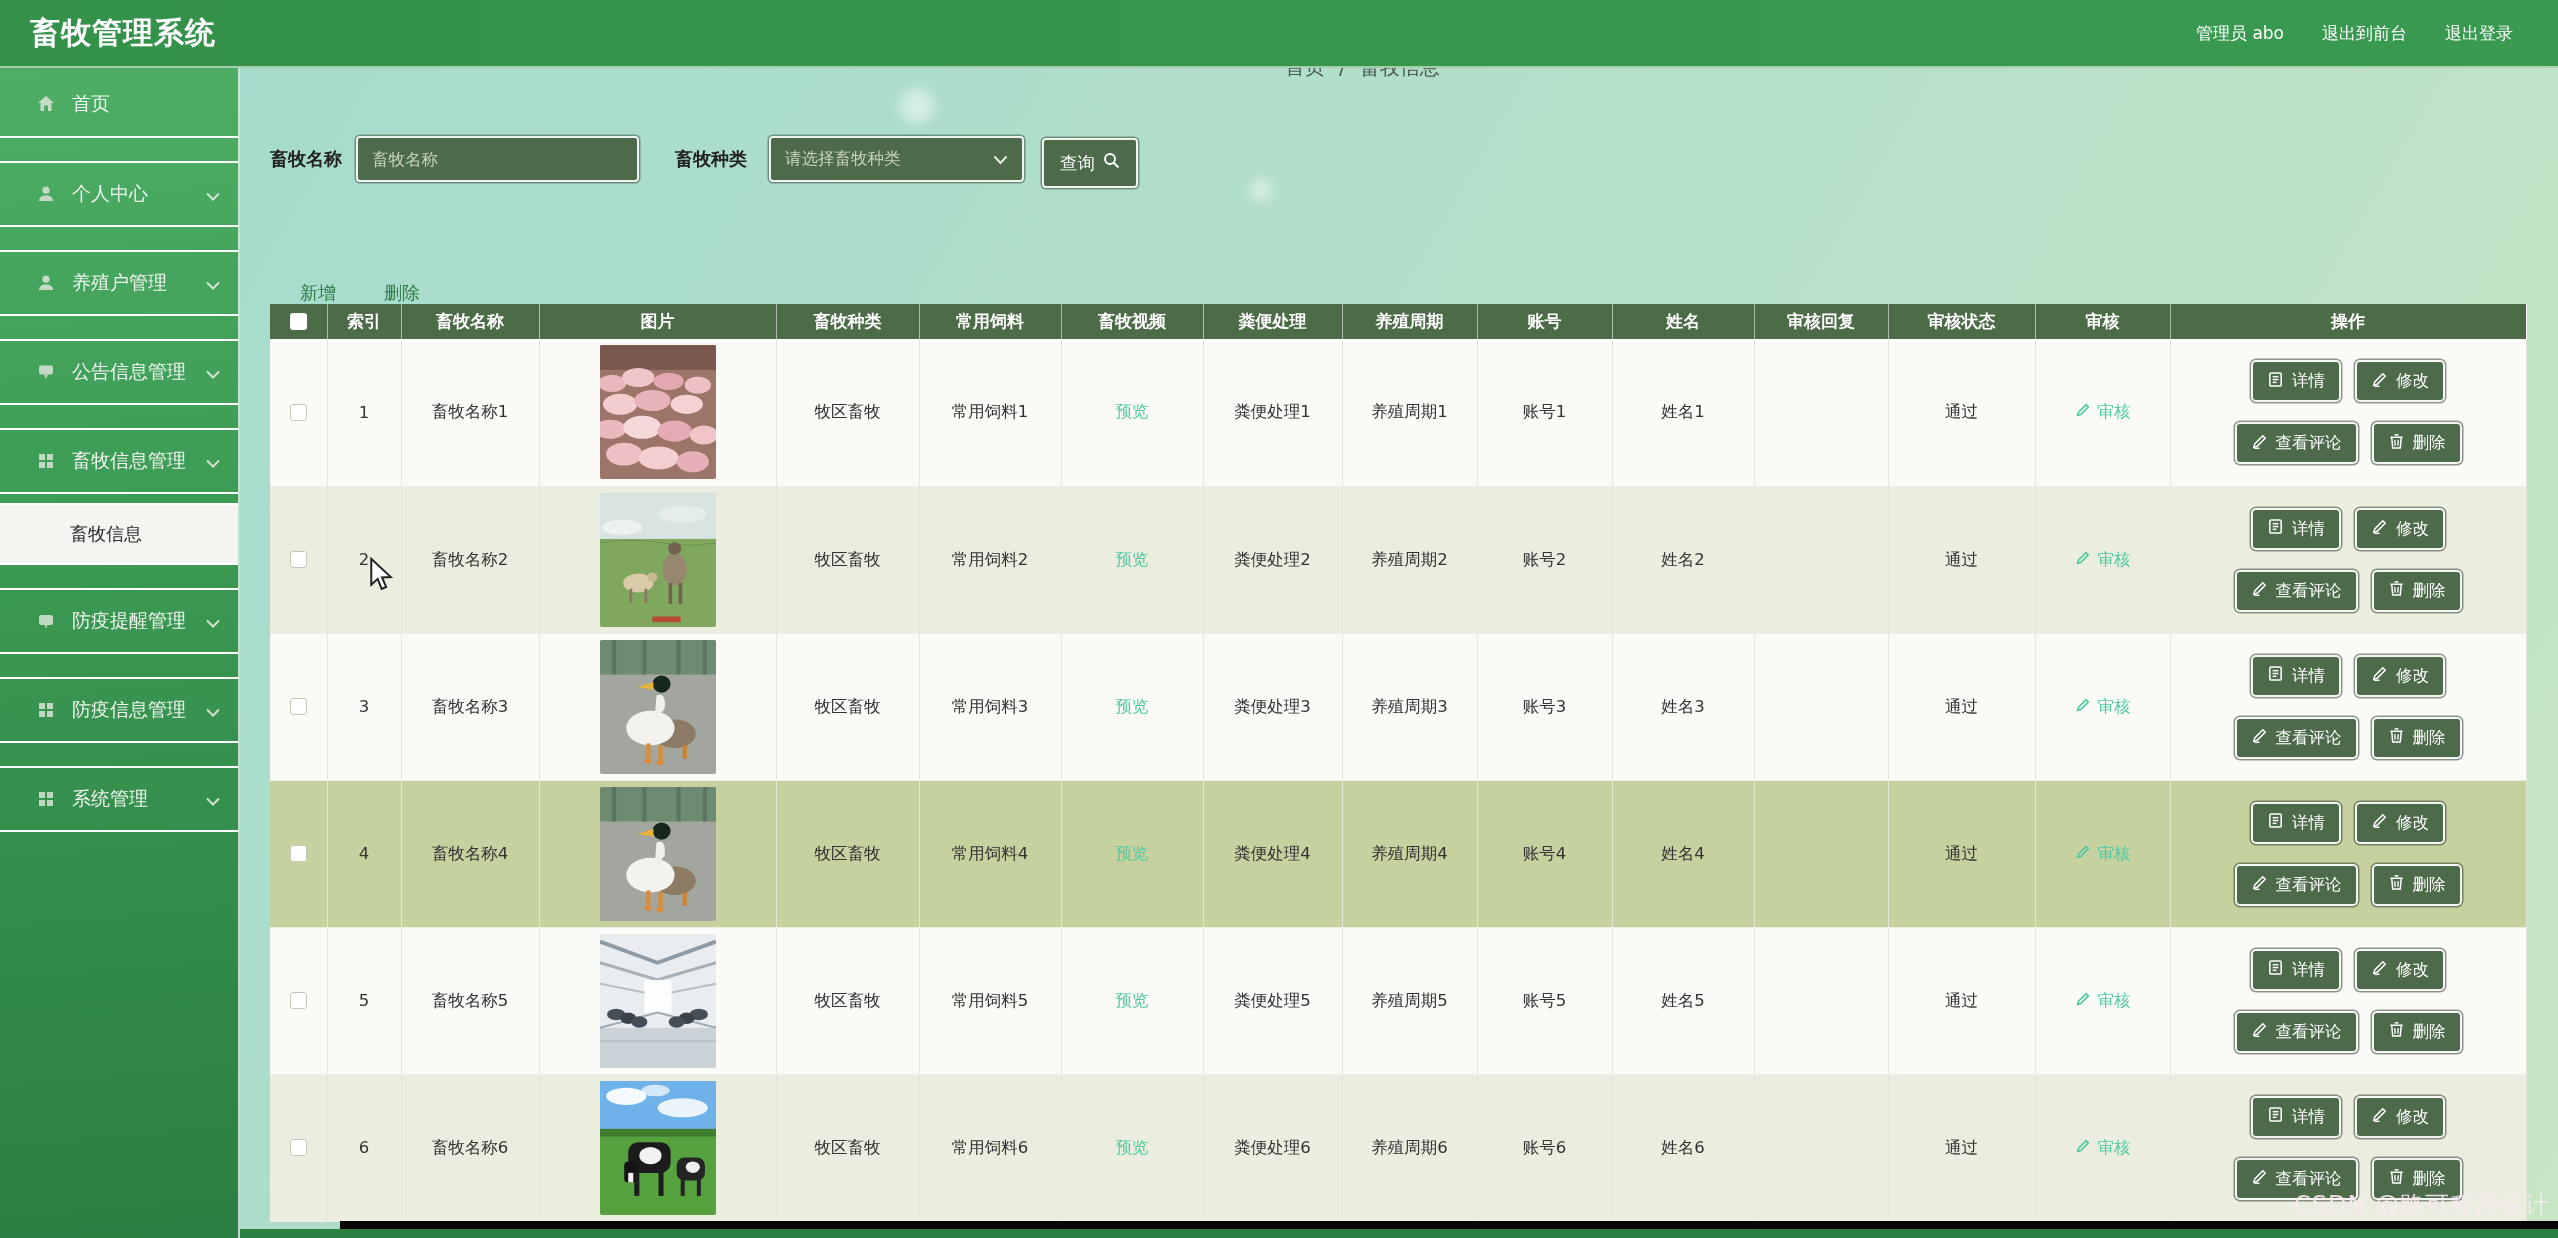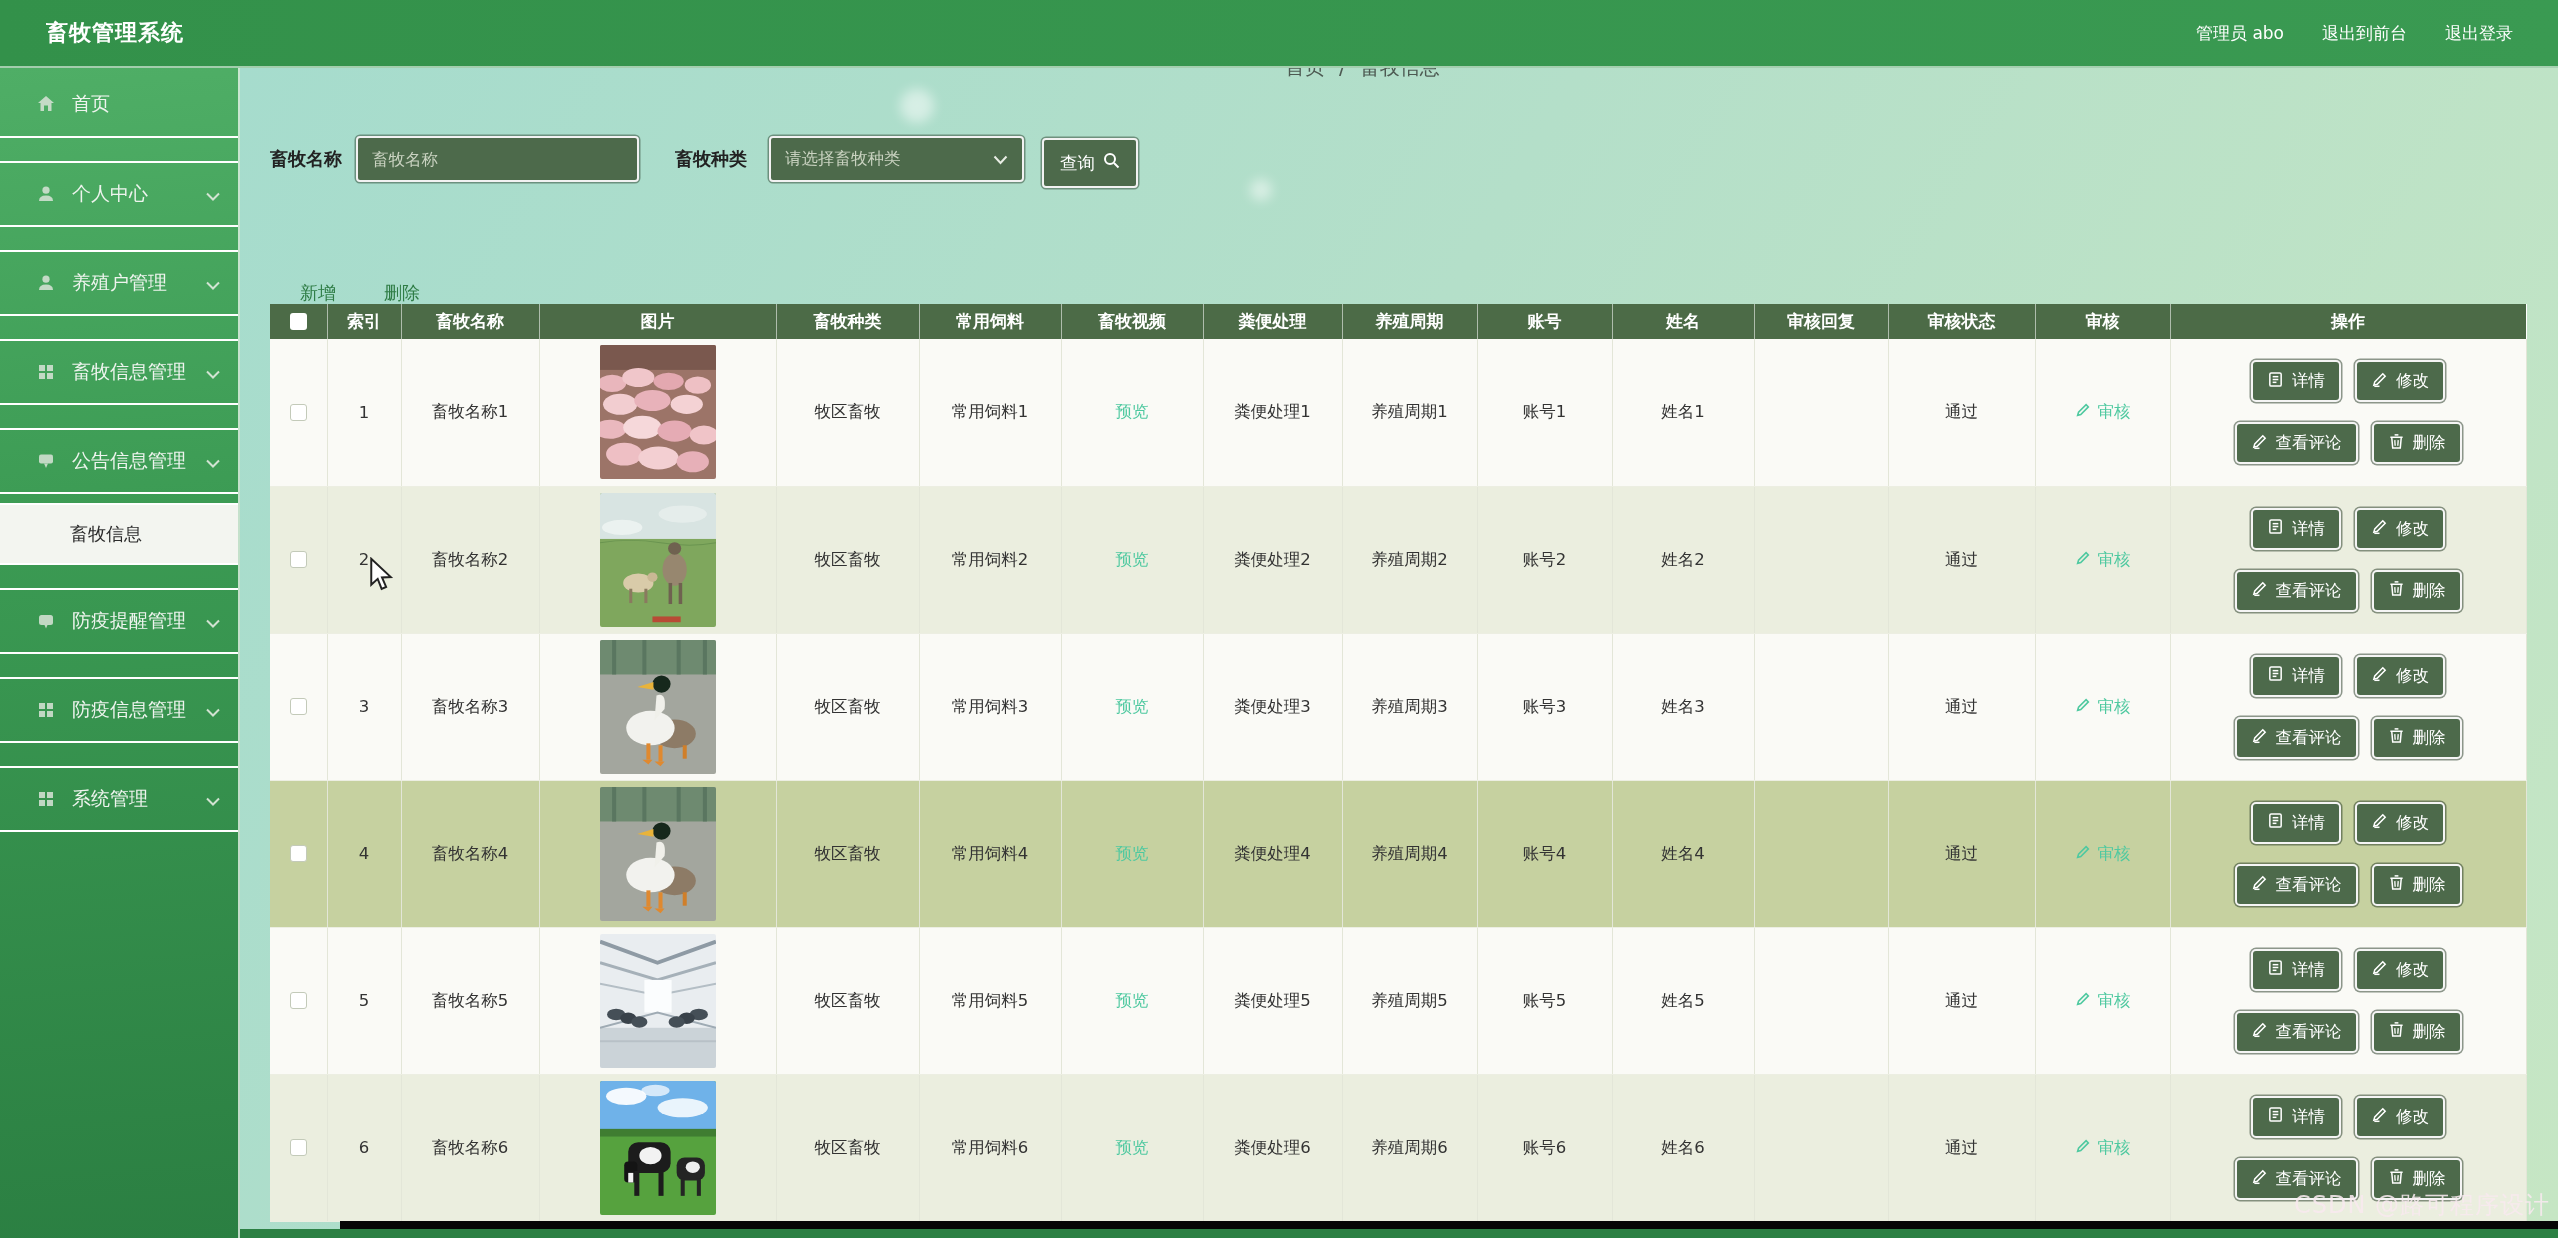--- a/index.html
+++ b/index.html
@@ -4,21 +4,21 @@
 <style>
   * { margin:0; padding:0; box-sizing:border-box; }
   html,body { width:2558px; height:1238px; overflow:hidden;
     font-family:"DejaVu Sans","Liberation Sans",sans-serif; }
   .screen { position:relative; width:2558px; height:1238px; background:#2c8044; overflow:hidden; }
 
   
   .app-header { position:absolute; left:0; top:0; width:2558px; height:68px;
     background:linear-gradient(90deg,#33914a,#3a9a52); z-index:5;
     display:flex; align-items:center; border-bottom:2px solid rgba(255,255,255,.55); }
-  .app-title { color:#fff; font-size:22px; font-weight:bold; margin-left:46px; letter-spacing:1px; }
+  .app-title { color:#fff; font-size:30px; font-weight:bold; margin-left:30px; letter-spacing:1px; }
   .header-right { margin-left:auto; margin-right:45px; display:flex; gap:38px; align-items:center;justify-content:flex-end; }
   .header-right span,.header-right a { color:#fff; font-size:17px; text-decoration:none; cursor:pointer; }
 
   
   .breadcrumb { position:absolute; left:1285px; top:44px; z-index:1; font-size:20px;
     color:#4d5a52; display:flex; gap:14px; line-height:46px; }
 
   
   .sidebar { position:absolute; left:0; top:68px; width:240px; height:1170px;
     background:linear-gradient(175deg,#4fae66 0%,#3b9a53 40%,#2b7f42 100%);
@@ -121,36 +121,36 @@
             <circle cx="10" cy="6.2" r="3.6" fill="#d9e4d8"></circle>
             <path d="M3,17 Q3,11.5 10,11.5 Q17,11.5 17,17 Z" fill="#d9e4d8"></path>
           </svg></span>
       <span>养殖户管理</span>
         <span class="chev"><svg width="14" height="9" viewBox="0 0 14 9">
             <path d="M1,1.5 L7,7.5 L13,1.5" fill="none" stroke="#e2ebe0" stroke-width="2"></path>
           </svg></span>
       </div>
       <div class="side-item">
         <span class="mi"><svg width="20" height="20" viewBox="0 0 20 20">
+            <rect x="3" y="3.5" width="14" height="9" rx="2" fill="#d9e4d8"></rect>
+            <path d="M8,12.5 L10,17 L12,12.5 Z" fill="#d9e4d8"></path>
+          </svg></span>
+      <span>公告信息管理</span>
+        <span class="chev"><svg width="14" height="9" viewBox="0 0 14 9">
+            <path d="M1,1.5 L7,7.5 L13,1.5" fill="none" stroke="#e2ebe0" stroke-width="2"></path>
+          </svg></span>
+      </div>
+      <div class="side-item">
+        <span class="mi"><svg width="20" height="20" viewBox="0 0 20 20">
             <rect x="3" y="3" width="6" height="6" fill="#d9e4d8"></rect>
             <rect x="11" y="3" width="6" height="6" fill="#d9e4d8"></rect>
             <rect x="3" y="11" width="6" height="6" fill="#d9e4d8"></rect>
             <rect x="11" y="11" width="6" height="6" fill="#d9e4d8"></rect>
           </svg></span>
       <span>畜牧信息管理</span>
-        <span class="chev"><svg width="14" height="9" viewBox="0 0 14 9">
-            <path d="M1,1.5 L7,7.5 L13,1.5" fill="none" stroke="#e2ebe0" stroke-width="2"></path>
-          </svg></span>
-      </div>
-      <div class="side-item">
-        <span class="mi"><svg width="20" height="20" viewBox="0 0 20 20">
-            <rect x="3" y="3.5" width="14" height="9" rx="2" fill="#d9e4d8"></rect>
-            <path d="M8,12.5 L10,17 L12,12.5 Z" fill="#d9e4d8"></path>
-          </svg></span>
-      <span>公告信息管理</span>
         <span class="chev"><svg width="14" height="9" viewBox="0 0 14 9">
             <path d="M1,1.5 L7,7.5 L13,1.5" fill="none" stroke="#e2ebe0" stroke-width="2"></path>
           </svg></span>
       </div>
       <div class="side-sub">
         <span>畜牧信息</span>
       </div>
       <div class="side-item">
         <span class="mi"><svg width="20" height="20" viewBox="0 0 20 20">
             <rect x="3" y="4" width="14" height="10" rx="2.5" fill="#d9e4d8"></rect>

